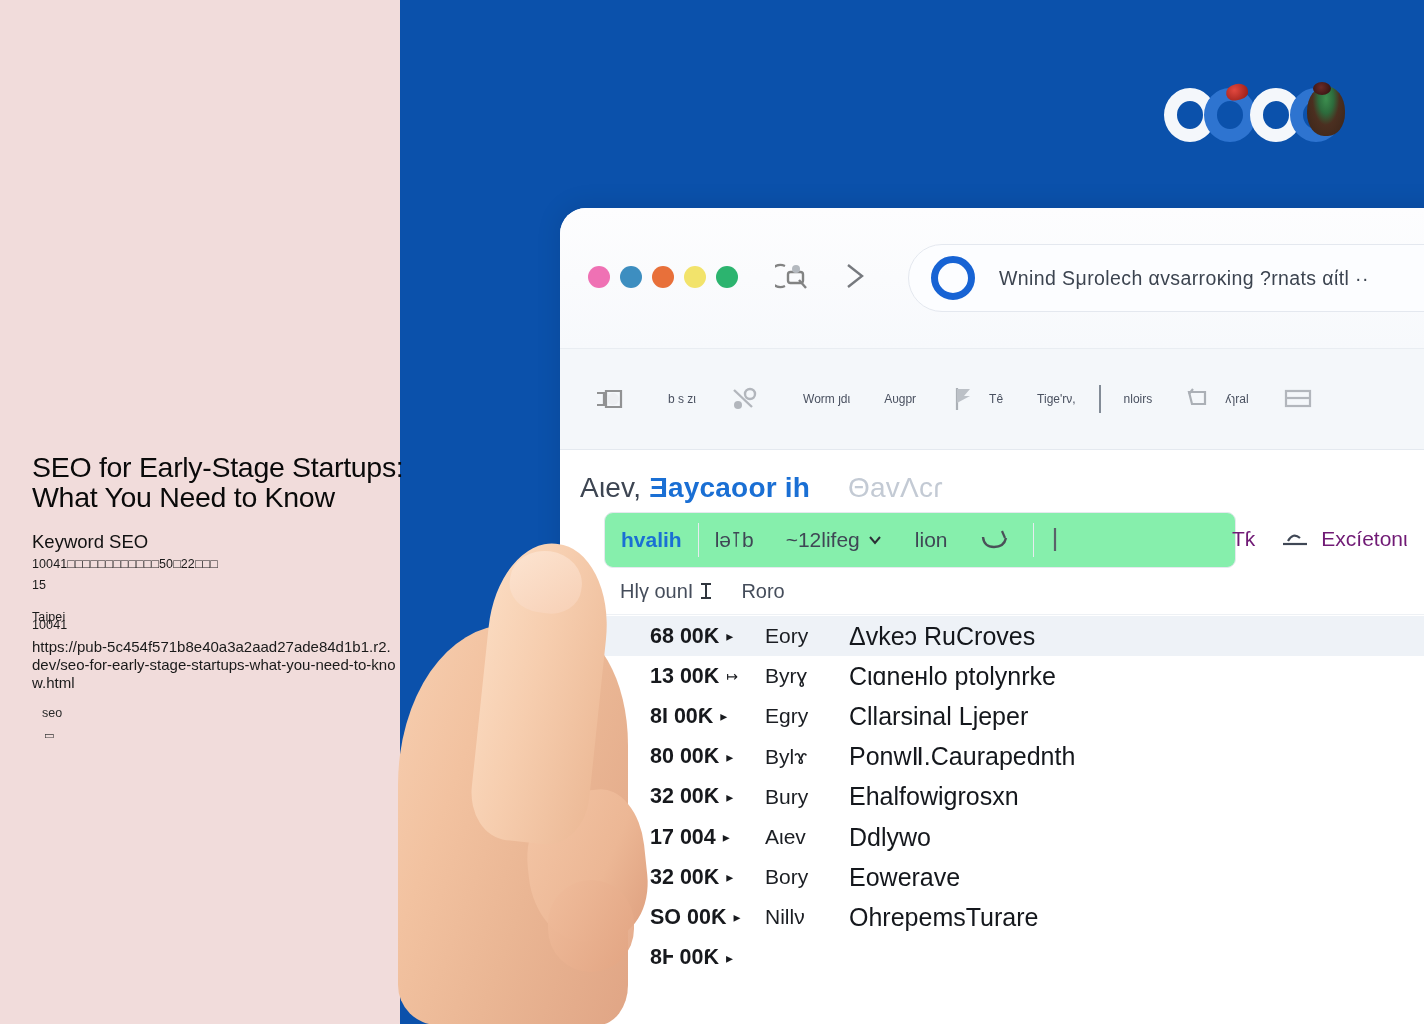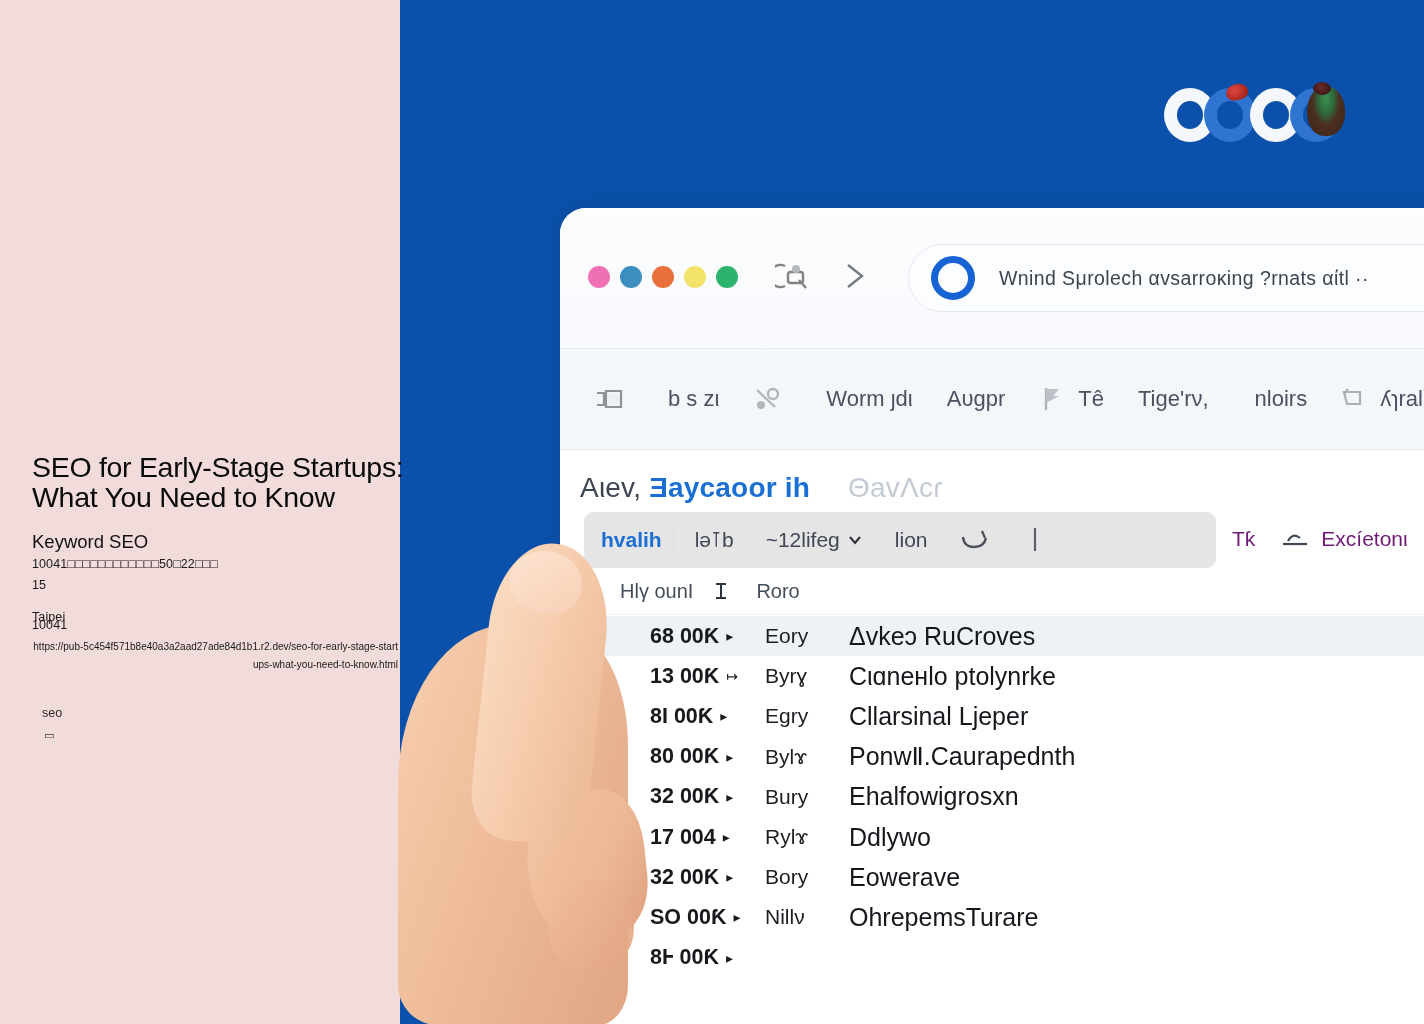--- a/index.html
+++ b/index.html
@@ -28,21 +28,21 @@
   .meta-line{
     position:absolute;left:32px;font-size:12.5px;color:#1a1a1a;
     letter-spacing:0.1px;white-space:nowrap;
   }
   #meta-address{top:557px;}
   #meta-number{top:578px;}
   #meta-city{top:598px;margin-top:12px;}
   #meta-zip{top:618px;}
   #article-url{
     position:absolute;left:32px;top:638px;width:366px;
-    font-size:10px;line-height:18px;color:#1a1a1a;word-break:break-all;text-align:right;
+    font-size:15px;line-height:18px;color:#1a1a1a;word-break:break-all;
   }
   #tag-seo{
     position:absolute;left:42px;top:706px;
     font-size:12.5px;color:#2b2b2b;
   }
   #tag-glyph{
     position:absolute;left:44px;top:730px;
     font-size:11px;color:#3a3a3a;line-height:10px;
   }
 
@@ -114,41 +114,41 @@
 
   
   #toolbar-strip{
     position:relative;height:100px;background:#f4f7fa;
     border-top:1px solid #e9edf2;border-bottom:1px solid #e4e9ef;
     display:flex;align-items:center;padding-left:18px;gap:0;
     overflow:hidden;
   }
   .tb-item{
     display:flex;align-items:center;gap:9px;
-    font-size:22px;color:#4a5160;white-space:nowrap;
+    font-size:12px;color:#4a5160;white-space:nowrap;
     padding:0 17px;filter:blur(.2px);
   }
   .tb-ico{width:30px;height:26px;opacity:.62;flex:none;}
   .tb-sep{width:2px;height:28px;background:#67707e;opacity:.8;margin:0 6px;}
 
   
   #page-body{position:relative;background:#ffffff;height:590px;}
 
   #page-heading{
     position:absolute;left:20px;top:22px;
     font-size:28px;white-space:nowrap;filter:blur(.15px);letter-spacing:.2px;
   }
   .h-dark{color:#3d4552;margin-top:12px;}
   .h-blue{color:#1a6fd4;font-weight:700;}
   .h-grey{color:#c3cad4;margin-left:30px;}
 
   
   #filter-bar{
-    position:absolute;left:24px;top:62px;width:630px;height:54px;
-    background:#e5e5e5;border:1.5px solid #e5e9ee;border-radius:9px;
+    position:absolute;left:44px;top:62px;width:630px;height:54px;
+    background:#86efac;border:1.5px solid #e5e9ee;border-radius:9px;
     display:flex;align-items:center;
   }
   .fb-cell{
     font-size:21px;color:#3f4755;white-space:nowrap;
     padding:0 16px;display:flex;align-items:center;gap:7px;filter:blur(.2px);
   }
   .fb-cell.blue{color:#1a6fd4;font-weight:600;}
   .fb-div{width:1px;height:34px;background:#e7ebf0;}
   #fb-right{
     position:absolute;left:672px;top:62px;height:54px;
@@ -156,21 +156,21 @@
   }
   .fb-right-item{font-size:21px;color:#701a75;white-space:nowrap;
                  display:flex;align-items:center;gap:10px;filter:blur(.2px);}
 
   
   #col-header{
     position:absolute;left:28px;top:118px;width:892px;height:46px;
     display:flex;align-items:center;border-bottom:1px solid #eef1f5;
   }
   .ch-cell{font-size:20px;color:#454d5b;white-space:nowrap;
-           padding:0 14px;display:flex;align-items:center;gap:21px;filter:blur(.2px);}
+           padding:0 14px;display:flex;align-items:center;gap:6px;filter:blur(.2px);}
   .ch-cell:first-child{padding-left:32px;}
 
   
   #result-table{position:absolute;left:0;top:166px;width:920px;}
   .row{
     display:flex;align-items:center;height:40.2px;
     padding-left:90px;box-sizing:border-box;
   }
   .row.selected{background:#eef2f7;}
   .cell-vol{
@@ -447,21 +447,21 @@
             <span class="arrow">▸</span>
           </div>
           <div class="cell-kd">Bury</div>
           <div class="cell-term">Ehalfowigrosxn</div>
         </div>
         <div class="row">
           <div class="cell-vol">
             <span>17 004</span>
             <span class="arrow">▸</span>
           </div>
-          <div class="cell-kd">Rylɤ</div>
+          <div class="cell-kd">Aιev</div>
           <div class="cell-term">Ddlywo</div>
         </div>
         <div class="row">
           <div class="cell-vol">
             <span>32 00Ƙ</span>
             <span class="arrow">▸</span>
           </div>
           <div class="cell-kd">Bory</div>
           <div class="cell-term">Eowerave</div>
         </div>

